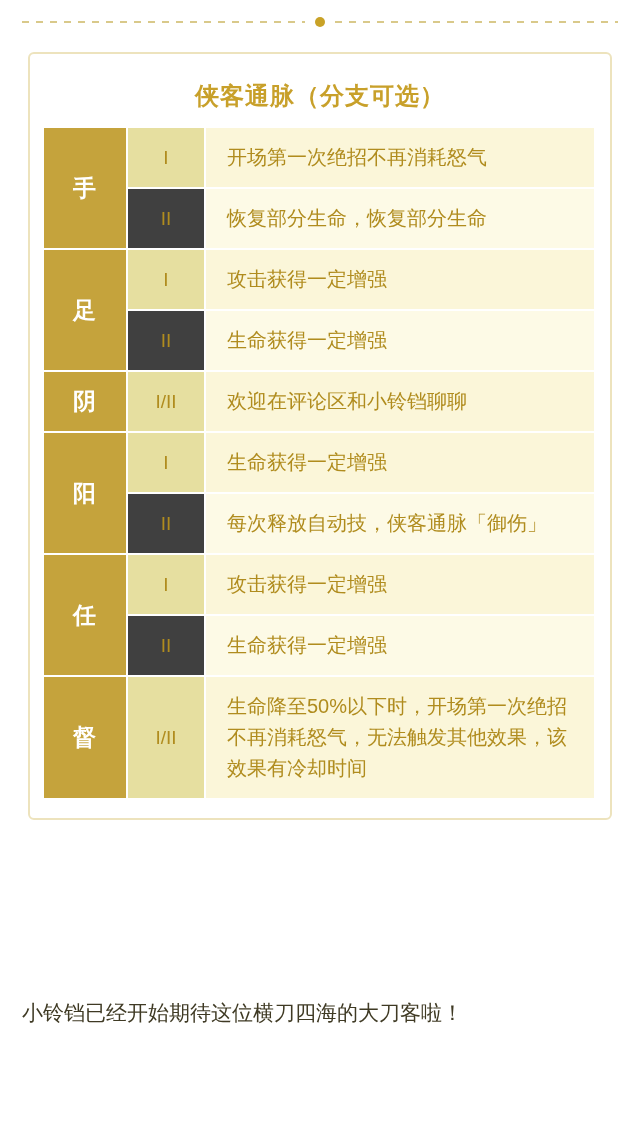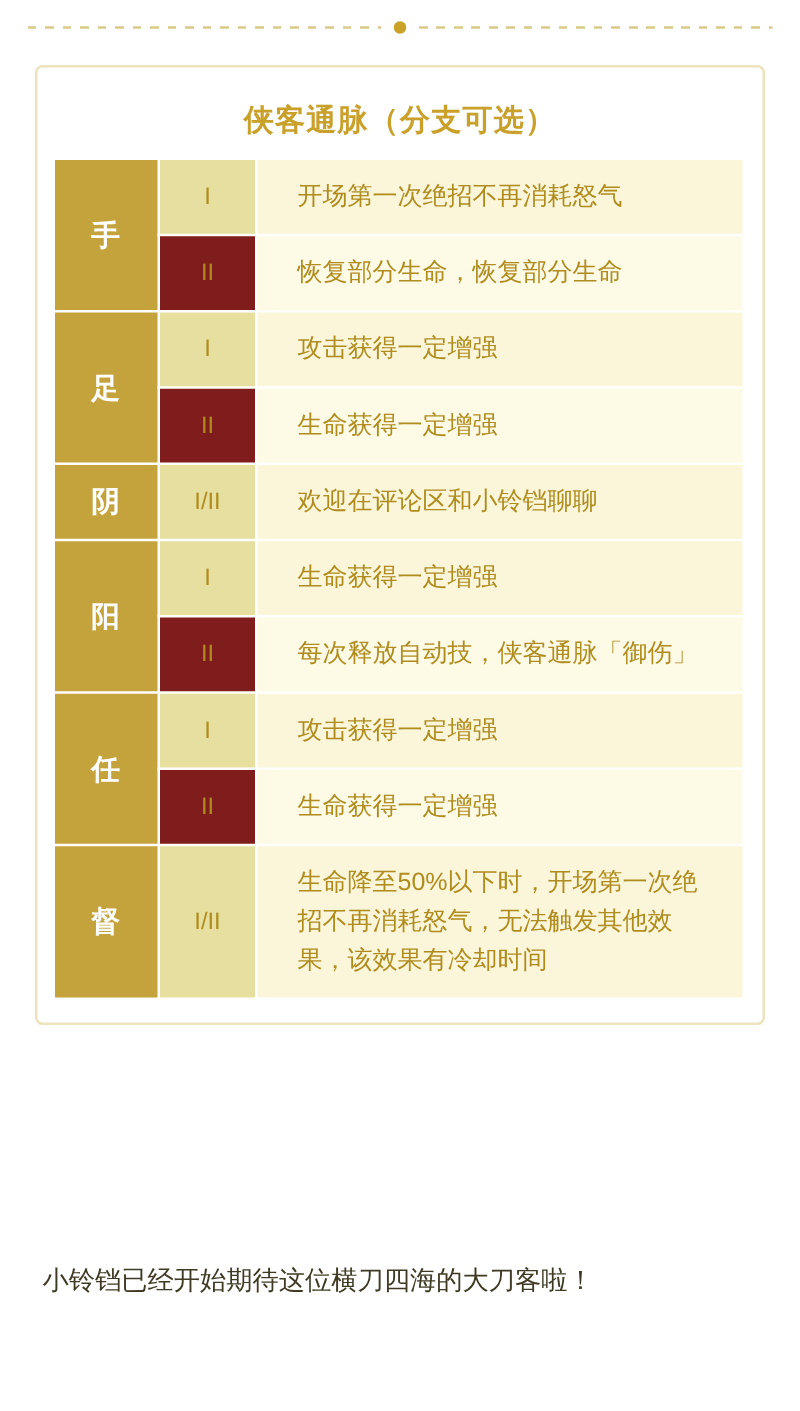--- a/index.html
+++ b/index.html
@@ -92,37 +92,37 @@
     background: #e6dfa0;
     color: #b08c1e;
     font-size: 19px;
     text-align: center;
   }
   td.desc {
     background: #fbf6d9;
     color: #b08c1e;
     font-size: 20px;
     line-height: 1.55;
-    padding: 14px 32px;
+    padding: 14px 21px;
     border-right: none;
   }
-  td.level.alt { background: #7f1d1d; }
+  td.level.alt { background: #404040; }
   td.desc.alt  { background: #fdfae6; }
 
   
   .footer {
     position: absolute;
     left: 22px;
     right: 22px;
     top: 995px;
     font-size: 21px;
     line-height: 1.75;
     color: #3f3a24;
   }
-  .footer p { margin: 12px; }
+  .footer p { margin: 0; }
 </style>
 </head>
 <body>
 
 <div class="page">
 
   <div class="top-divider">
     <div class="dash-left"></div>
     <div class="dot"></div>
     <div class="dash-right"></div>

